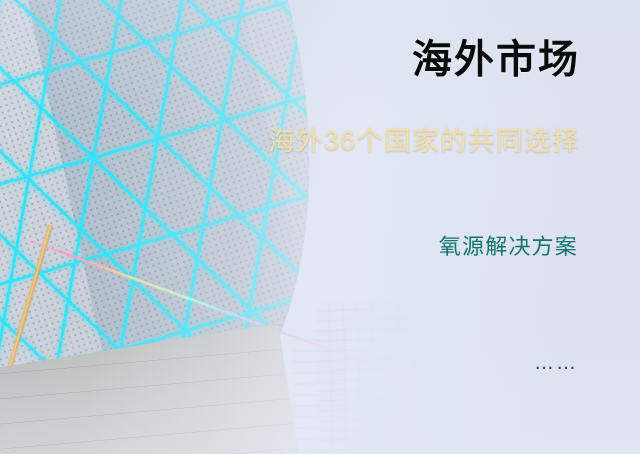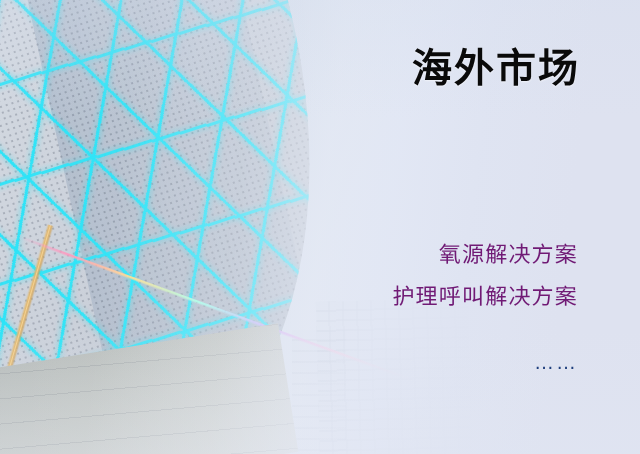--- a/index.html
+++ b/index.html
@@ -265,21 +265,21 @@
     position: absolute;
     left: 0;
     top: 0;
     width: 640px;
     height: 454px;
   }
 
   .title {
     position: absolute;
     right: 60px;
-    top: 48px;
+    top: 39px;
     font-size: 40px;
     font-weight: bold;
     color: #0a0a0a;
     letter-spacing: 2px;
     line-height: 1;
     text-shadow: 0 1px 2px rgba(255,255,255,0.55);
     white-space: nowrap;
   }
 
   .subtitle {
@@ -294,26 +294,25 @@
     line-height: 1;
     text-shadow: 0 1px 2px rgba(120,96,40,0.30);
     white-space: nowrap;
   }
 
   .bullets {
     position: absolute;
     right: 62px;
     top: 226px;
     text-align: right;
-    color: #701a75;
+    color: #0f766e;
     font-size: 22px;
     line-height: 42px;
     letter-spacing: 1.2px;
     white-space: nowrap;
-    margin-top: 8px;
   }
   .bullets .row { display: block; }
 
   .dots {
     position: absolute;
     right: 62px;
     top: 352px;
     color: #1f3f7d;
     font-size: 20px;
     letter-spacing: 2px;
@@ -346,22 +345,22 @@
     <div class="lower-wall"></div>
 
     <div class="wash"></div>
     <div class="wash-v"></div>
   </div>
 
   <div class="content">
 
     <div class="title">海外市场</div>
 
+    <div class="subtitle">海外36个国家的共同选择</div>
 
     <div class="bullets">
       <span class="row">氧源解决方案</span>
-      <span class="row">护理呼叫解决方案</span>
     </div>
 
     <div class="dots">……</div>
 
   </div>
 </div>
 
 </body></html>

